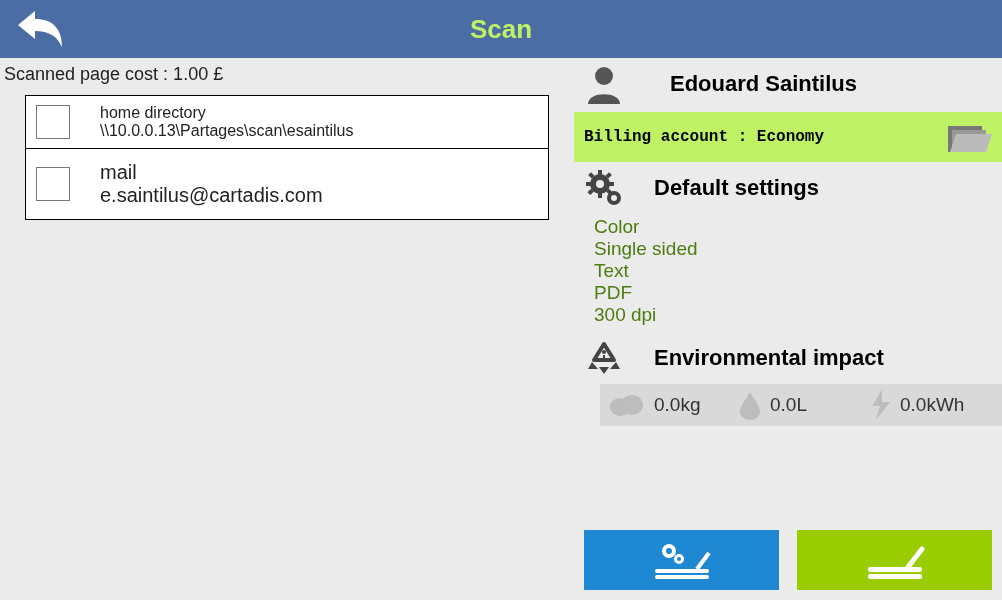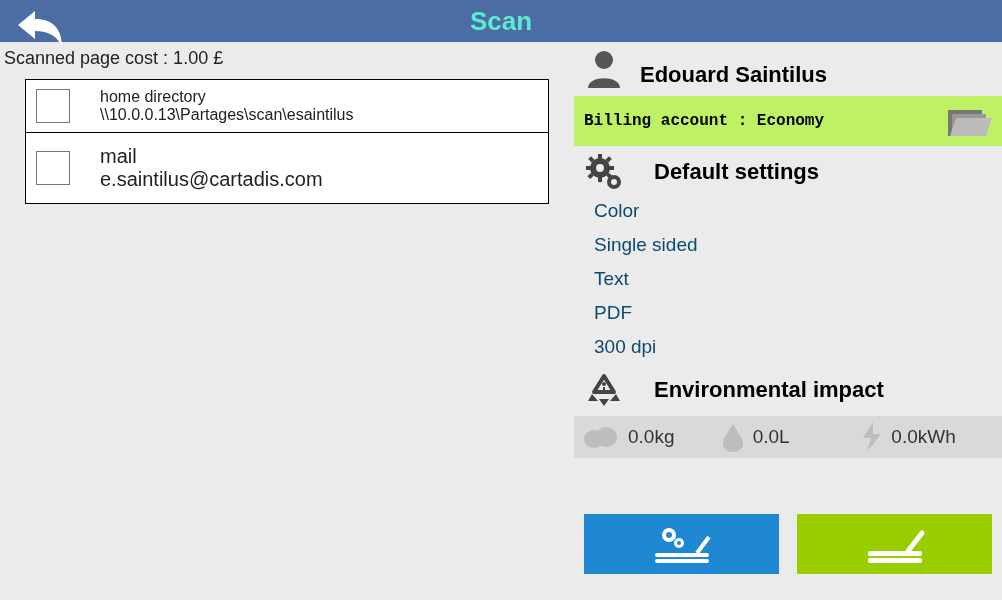--- a/index.html
+++ b/index.html
@@ -1,22 +1,22 @@
 <!DOCTYPE html>
 <html><head>
 <meta charset="utf-8">
 <style>
   * { box-sizing: border-box; margin: 0; padding: 0; }
   html, body { width: 1002px; height: 600px; font-family: Arial, Helvetica, sans-serif; background: #ebebeb; overflow: hidden; }
   .header {
     background: #4b6da3;
-    height: 42px;
-    display: flex;
-    align-items: center;
-    color: #5eead4;
+    height: 58px;
+    display: flex;
+    align-items: center;
+    color: #bef264;
     position: relative;
   }
   .back-btn {
     position: absolute;
     left: 12px;
     top: 4px;
     width: 56px;
     height: 50px;
     display: flex;
     align-items: center;
@@ -71,23 +71,23 @@
   .dest-item.big .dest-text .line2 { font-size: 20px; }
   .dest-item.big { padding: 12px 10px; }
 
   .right {
     flex: 1;
     display: flex;
     flex-direction: column;
   }
   .user-row {
     display: flex;
-    align-items: flex-end;
+    align-items: center;
     padding: 6px 10px 8px 10px;
-    gap: 6px;
+    gap: 36px;
   }
   .user-name { font-size: 22px; font-weight: bold; margin-left: 10px;}
   .billing-row {
     background: #bef264;
     display: flex;
     align-items: center;
     padding: 8px 10px;
     font-size: 16px;
     font-weight: bold;
     justify-content: space-between;
@@ -97,32 +97,32 @@
     display: flex;
     align-items: center;
     gap: 30px;
     padding: 6px 10px;
   }
   .sect-head .label { font-size: 22px; font-weight: bold; }
   .settings-list {
     padding: 2px 10px 6px 20px;
     display: flex;
     flex-direction: column;
-    gap: 12px;
     font-size: 19px;
-    color: #0c4a6e;
+    color: #4d7c0f;
   }
   .env-values {
     background: #d9d9d9;
     display: flex;
     align-items: center;
     padding: 6px 6px;
     gap: 6px;
     font-size: 19px;
     color: #333;
+    margin-left: 26px;
   }
   .env-values .cell { display: flex; align-items: center; gap: 8px; flex: 1; }
   .icon-muted { fill: #bdbdbd; }
   .btn-row {
     display: flex;
     gap: 18px;
     padding: 0 10px 10px 10px;
     margin-top: auto;
   }
   .btn {

